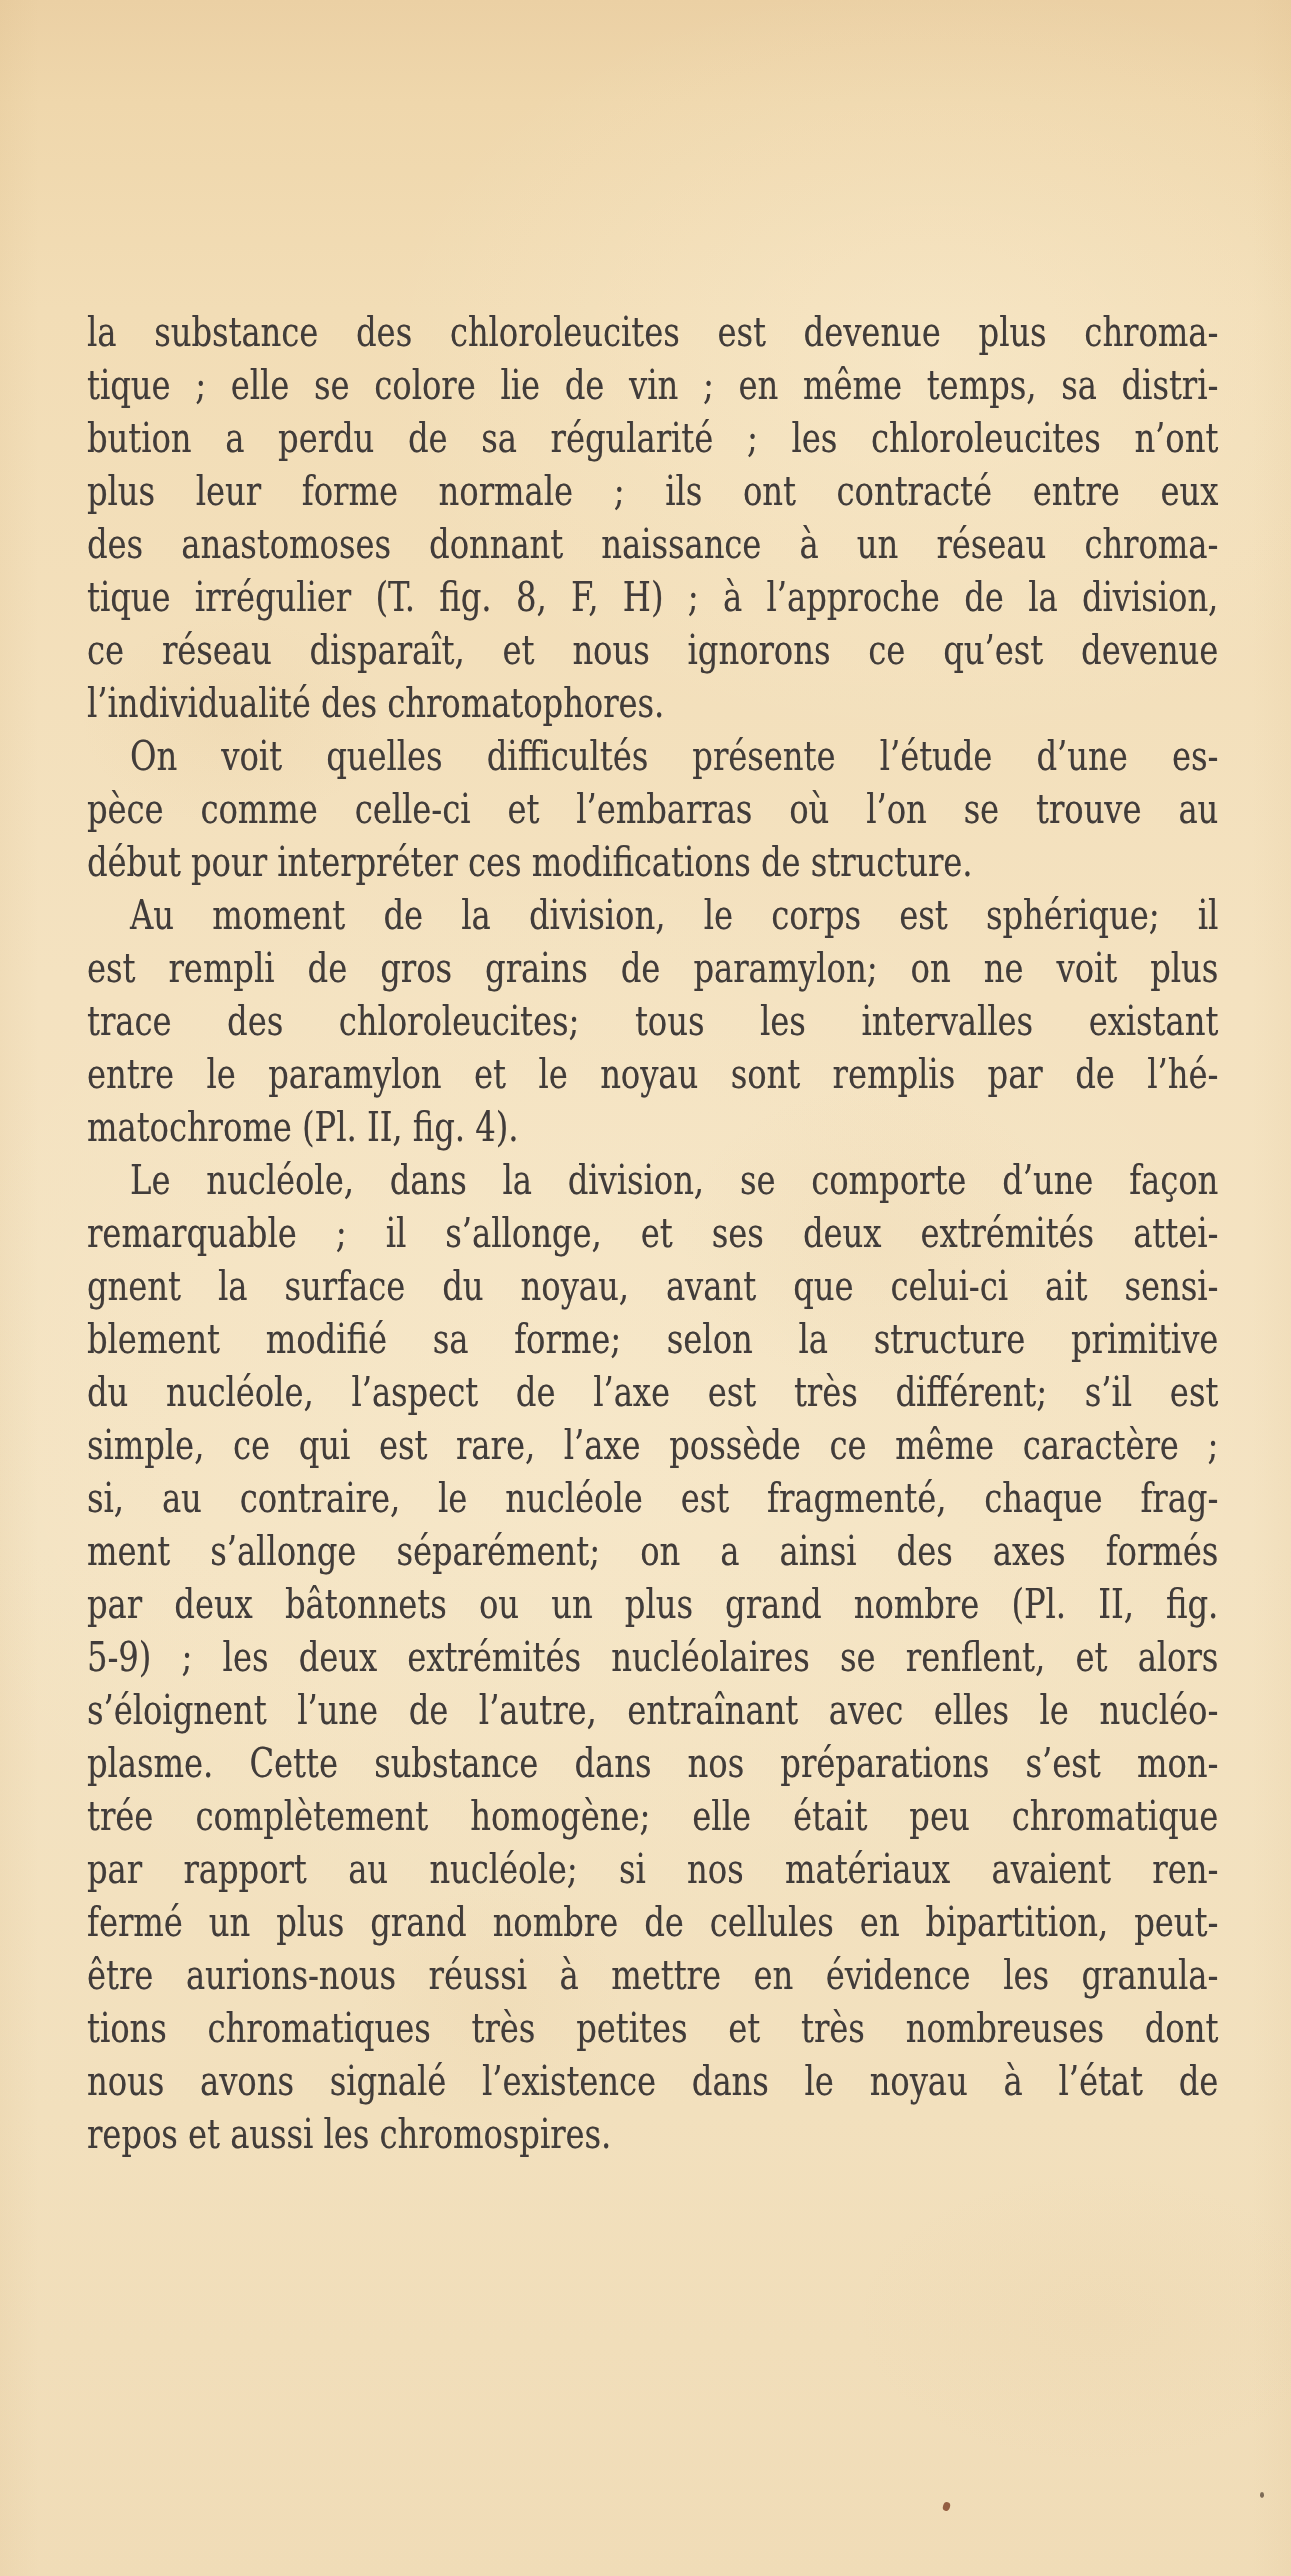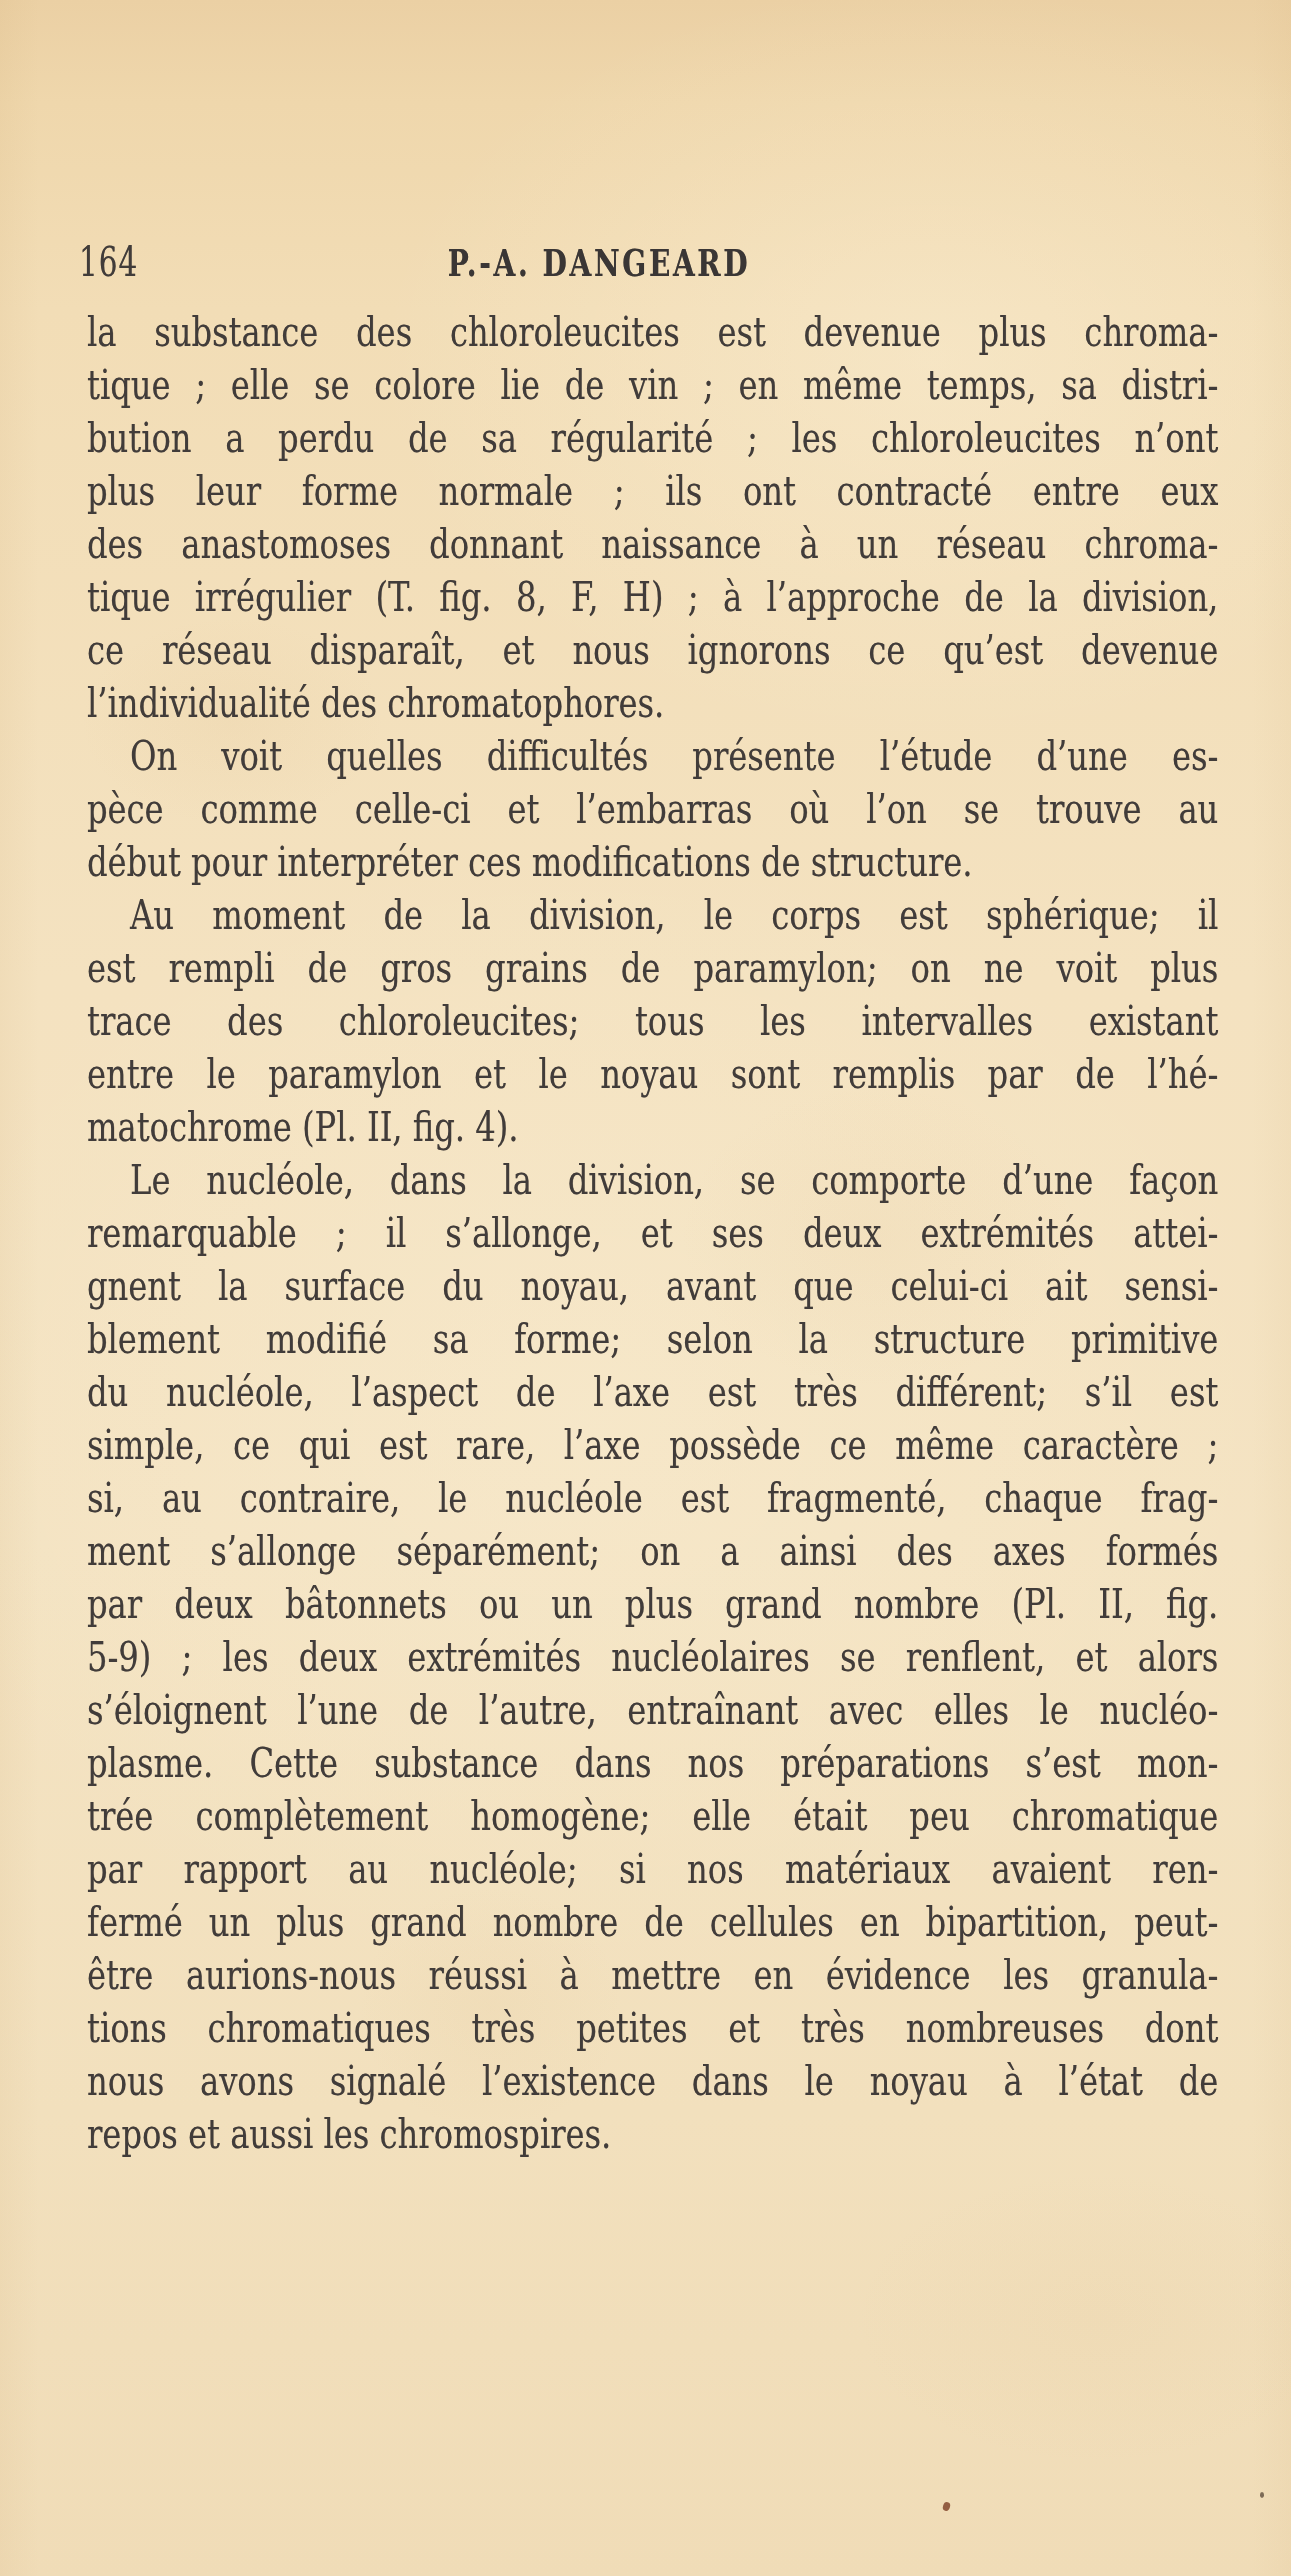--- a/index.html
+++ b/index.html
@@ -112,24 +112,20 @@
     width: 4.1px; height: 5.5px;
     background: #574636;
     opacity: 0.75;
   }
 </style>
 </head>
 <body>
 
 <div class="page">
 
-  <div class="running-header">
-    <span class="page-number">164</span>
-    <span class="running-head">P.-A. DANGEARD</span>
-  </div>
 
   <div class="text-block" id="text-block">
       <div class="paragraph">
         <div class="line">la substance des chloroleucites est devenue plus chroma-</div>
         <div class="line">tique ; elle se colore lie de vin ; en même temps, sa distri-</div>
         <div class="line">bution a perdu de sa régularité ; les chloroleucites n’ont</div>
         <div class="line">plus leur forme normale ; ils ont contracté entre eux</div>
         <div class="line">des anastomoses donnant naissance à un réseau chroma-</div>
         <div class="line">tique irrégulier (T. fig. 8, F, H) ; à l’approche de la division,</div>
         <div class="line">ce réseau disparaît, et nous ignorons ce qu’est devenue</div>

